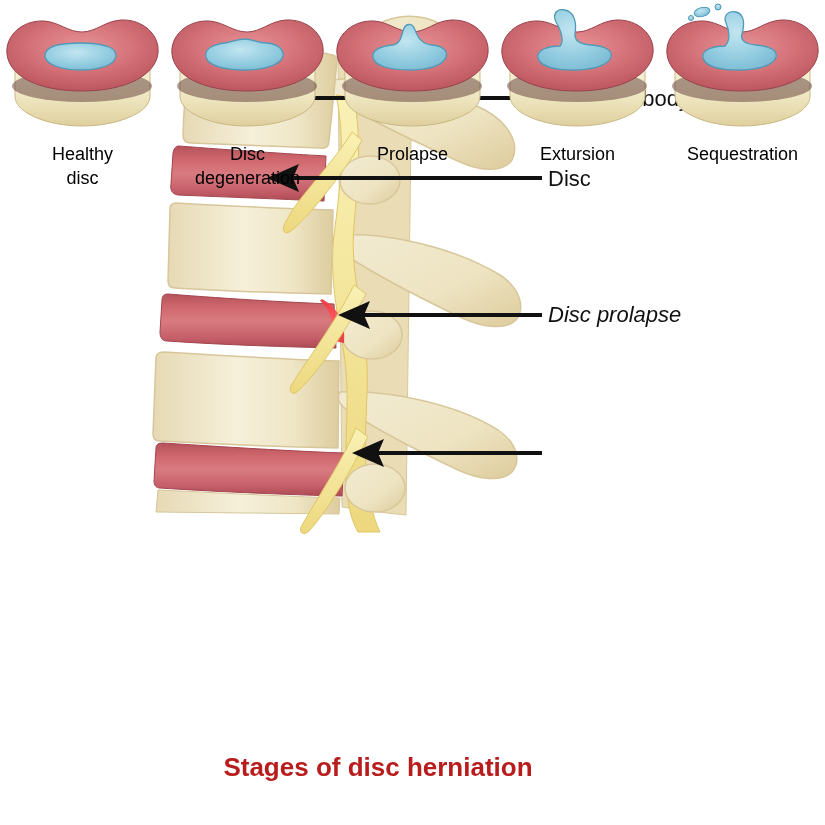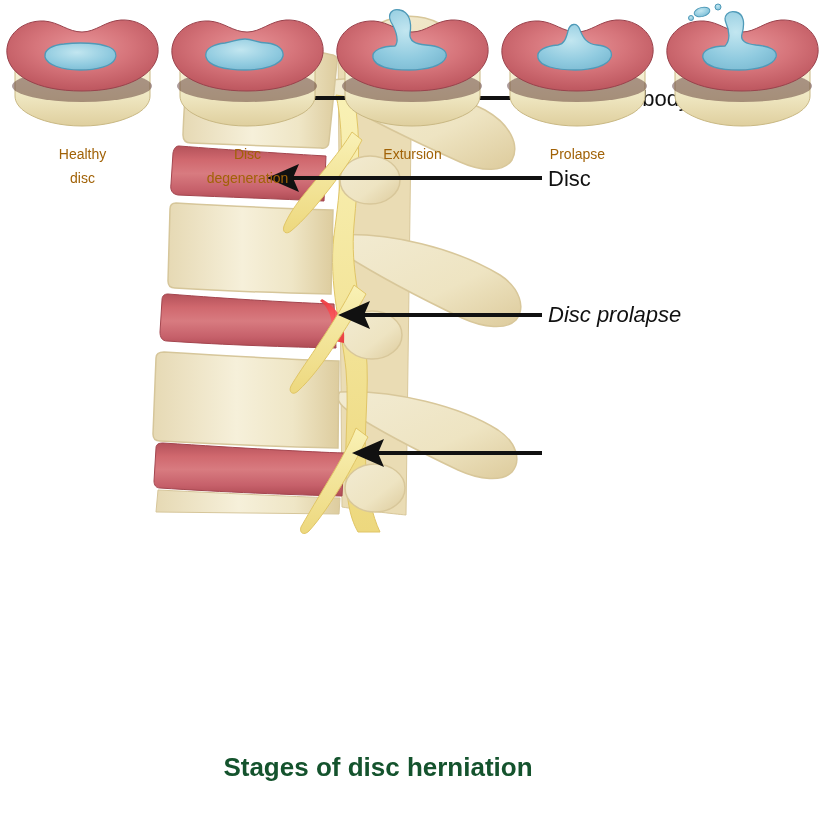--- a/index.html
+++ b/index.html
@@ -20,29 +20,29 @@
   .stages-row {
     position:absolute; left:0; top:548; width:825px;
     display:flex; justify-content:space-between;
   }
   .stage {
     width:165px;
     display:flex; flex-direction:column; align-items:center;
   }
   .stage-label {
     margin-top:10px;
-    font-size:14px; line-height:24px;
-    color:#a16207;
+    font-size:18px; line-height:24px;
+    color:#000000;
     text-align:center;
   }
   .stage-label span { display:block; }
   .stages-title {
     position:absolute; left:0; top:752px; width:756px;
     text-align:center;
-    font-size:26px; font-weight:bold; color:#14532d;
+    font-size:26px; font-weight:bold; color:#b91c1c;
   }
 </style>
 </head>
 <body>
 
 <div class="canvas">
 
   <svg class="spine-svg" width="825" height="545" viewBox="0 0 825 545">
     <defs>
       <linearGradient id="boneG" x1="0" y1="0" x2="1" y2="0">
@@ -173,50 +173,54 @@
         <span>Disc</span>
         <span>degeneration</span>
       </div>
     </div>
 
     <div class="stage">
       <svg width="165" height="132" viewBox="0 0 165 132">
         <path d="M15,64 C15,61 18,59 22,59 L143,59 C147,59 150,61 150,64 L150,96 C150,102 146,108 138,113 C124,121 104,126 82,126 C60,126 40,121 27,113 C19,108 15,102 15,96 Z" fill="url(#baseG)" stroke="#c9b883" stroke-width="1"></path>
         <ellipse cx="82" cy="86" rx="70" ry="16" fill="#4e2526" opacity="0.45"></ellipse>
         <path d="M7,54 C5,36 22,20 44,21 C59,22 68,32 82,32 C96,32 105,21 121,20 C143,19 160,35 158,53 C156,74 128,91 82,91 C36,91 9,75 7,54 Z" fill="url(#annG)" stroke="#99424c" stroke-width="1"></path>
+        <path d="M43,58 C41,50 51,46 63,45 C69,44 71,39 73,31 C75,23 82,22 85,30 C88,38 92,44 102,45 C112,46 118,50 116,57 C113,66 97,70 80,70 C60,70 45,66 43,58 Z" fill="url(#nucG)" stroke="#4f9ab8" stroke-width="1.3"></path>
+      </svg>
+      <div class="stage-label">
+        <span>Prolapse</span>
+        <span></span>
+      </div>
+    </div>
+
+    <div class="stage">
+      <svg width="165" height="132" viewBox="0 0 165 132">
+        <path d="M15,64 C15,61 18,59 22,59 L143,59 C147,59 150,61 150,64 L150,96 C150,102 146,108 138,113 C124,121 104,126 82,126 C60,126 40,121 27,113 C19,108 15,102 15,96 Z" fill="url(#baseG)" stroke="#c9b883" stroke-width="1"></path>
+        <ellipse cx="82" cy="86" rx="70" ry="16" fill="#4e2526" opacity="0.45"></ellipse>
+        <path d="M7,54 C5,36 22,20 44,21 C59,22 68,32 82,32 C96,32 105,21 121,20 C143,19 160,35 158,53 C156,74 128,91 82,91 C36,91 9,75 7,54 Z" fill="url(#annG)" stroke="#99424c" stroke-width="1"></path>
         <path d="M43,58 C41,50 53,46 65,46 C69,42 67,32 61,22 C57,14 62,8 70,10 C79,12 82,22 80,33 C79,41 85,44 96,45 C109,46 118,50 116,57 C113,66 96,70 79,70 C59,70 45,66 43,58 Z" fill="url(#nucG)" stroke="#4f9ab8" stroke-width="1.3"></path>
       </svg>
       <div class="stage-label">
         <span>Extursion</span>
-        <span></span>
-      </div>
-    </div>
-
-    <div class="stage">
-      <svg width="165" height="132" viewBox="0 0 165 132">
-        <path d="M15,64 C15,61 18,59 22,59 L143,59 C147,59 150,61 150,64 L150,96 C150,102 146,108 138,113 C124,121 104,126 82,126 C60,126 40,121 27,113 C19,108 15,102 15,96 Z" fill="url(#baseG)" stroke="#c9b883" stroke-width="1"></path>
-        <ellipse cx="82" cy="86" rx="70" ry="16" fill="#4e2526" opacity="0.45"></ellipse>
-        <path d="M7,54 C5,36 22,20 44,21 C59,22 68,32 82,32 C96,32 105,21 121,20 C143,19 160,35 158,53 C156,74 128,91 82,91 C36,91 9,75 7,54 Z" fill="url(#annG)" stroke="#99424c" stroke-width="1"></path>
-        <path d="M43,58 C41,50 51,46 63,45 C69,44 71,39 73,31 C75,23 82,22 85,30 C88,38 92,44 102,45 C112,46 118,50 116,57 C113,66 97,70 80,70 C60,70 45,66 43,58 Z" fill="url(#nucG)" stroke="#4f9ab8" stroke-width="1.3"></path>
-      </svg>
-      <div class="stage-label">
-        <span>Prolapse</span>
         <span></span>
       </div>
     </div>
 
     <div class="stage">
       <svg width="165" height="132" viewBox="0 0 165 132">
         <path d="M15,64 C15,61 18,59 22,59 L143,59 C147,59 150,61 150,64 L150,96 C150,102 146,108 138,113 C124,121 104,126 82,126 C60,126 40,121 27,113 C19,108 15,102 15,96 Z" fill="url(#baseG)" stroke="#c9b883" stroke-width="1"></path>
         <ellipse cx="82" cy="86" rx="70" ry="16" fill="#4e2526" opacity="0.45"></ellipse>
         <path d="M7,54 C5,36 22,20 44,21 C59,22 68,32 82,32 C96,32 105,21 121,20 C143,19 160,35 158,53 C156,74 128,91 82,91 C36,91 9,75 7,54 Z" fill="url(#annG)" stroke="#99424c" stroke-width="1"></path>
         <path d="M43,58 C41,50 53,46 65,46 C70,41 70,32 66,23 C63,16 68,10 76,12 C84,14 85,23 82,34 C80,41 86,44 96,45 C109,46 118,50 116,57 C113,66 96,70 79,70 C59,70 45,66 43,58 Z" fill="url(#nucG)" stroke="#4f9ab8" stroke-width="1.3"></path>
         <g fill="url(#nucG)" stroke="#4f9ab8" stroke-width="1">
           <ellipse cx="42" cy="12" rx="8" ry="4.5" transform="rotate(-14 42 12)"></ellipse>
           <circle cx="58" cy="7" r="3"></circle>
           <circle cx="31" cy="18" r="2.5"></circle>
         </g>
       </svg>
+      <div class="stage-label">
+        <span>Sequestration</span>
+        <span></span>
+      </div>
     </div>
   </div>
 
   <div class="stages-title">Stages of disc herniation</div>
 </div>
 
 </body></html>

